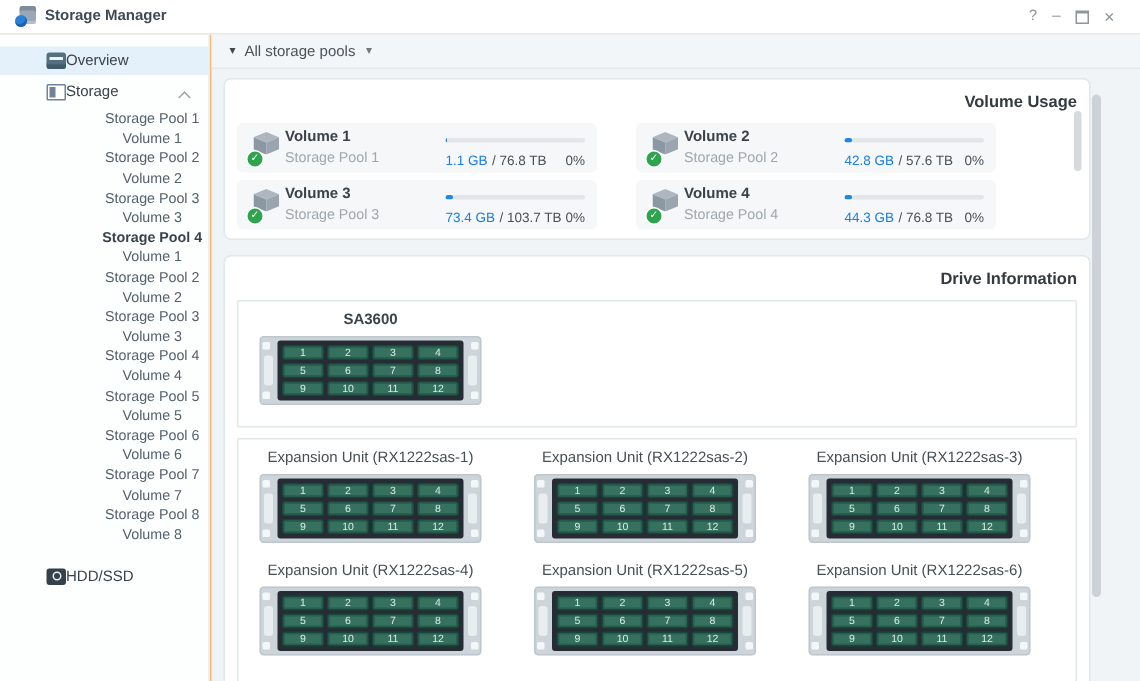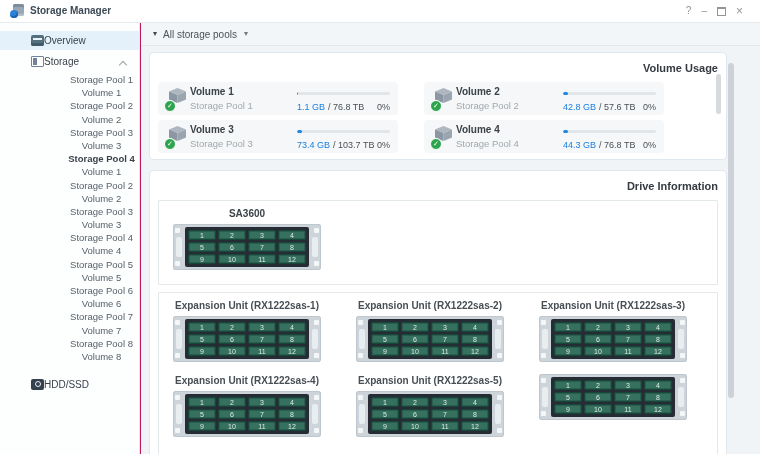--- a/index.html
+++ b/index.html
@@ -1,16 +1,16 @@
 <!DOCTYPE html>
 <html><head>
 <meta charset="utf-8">
 <style>
   html,body{margin:0;padding:0;background:#ffffff;}
-  .screen{position:relative;width:760px;height:454px;background:#be185d;overflow:hidden;
+  .screen{position:relative;width:760px;height:454px;background:#fdba74;overflow:hidden;
           font-family:"Liberation Sans","DejaVu Sans",sans-serif;-webkit-font-smoothing:antialiased;}
 
   
   .titlebar{position:absolute;top:0;left:0;right:0;height:22px;background:#fff;border-bottom:1px solid #e7ebee;z-index:5;}
   .app-icon{position:absolute;left:10px;top:4px;width:15px;height:14px;}
   .app-icon .disk-stack{position:absolute;left:3px;top:0;width:11px;height:12px;background:#9aa8b6;border-radius:2px;
         box-shadow:inset 0 3px 0 #7e8d9c, inset 0 -2px 0 #b3bfca;}
   .app-icon .ball{position:absolute;left:0;bottom:0;width:8px;height:8px;border-radius:50%;background:#2e7fd6;box-shadow:inset -1px -2px 0 #1e63b0;}
   .app-title{position:absolute;left:30px;top:5px;font-size:10px;font-weight:bold;color:#3e4a56;}
   .win-controls{position:absolute;right:17px;top:0;height:22px;display:flex;align-items:center;gap:10px;color:#8e959b;}
@@ -68,21 +68,21 @@
   .vline{margin-top:7px;display:flex;justify-content:space-between;font-size:9px;line-height:10px;white-space:nowrap;}
   .vused{color:#1a7fe0;}
   .vtotal{color:#4a5056;margin-left:3px;}
   .vpct{color:#4a5056;}
   .panel-vthumb{position:absolute;right:5px;top:21px;width:5px;height:40px;background:#d6dadd;border-radius:3px;cursor:pointer;}
 
   
   .drive-panel{margin-top:12px;height:300px;}
   .unit-box{border:1px solid #e3e8eb;border-radius:1px;margin-top:7px;padding:6px 14px 14px;box-sizing:border-box;}
   .unit-block{width:148px;display:flex;flex-direction:column;}
-  .unit-label{font-size:10px;color:#474e54;text-align:center;height:13px;line-height:13px;margin-bottom:4px;white-space:nowrap;font-weight:bold;}
+  .unit-label{font-size:10px;color:#474e54;text-align:center;height:13px;line-height:13px;margin-bottom:4px;white-space:nowrap;}
   .main-box .unit-label{font-weight:bold;color:#3c4247;}
   .exp-box{display:grid;grid-template-columns:repeat(3,148px);column-gap:35px;row-gap:12px;padding:6px 14px 18px;}
 
   .unit{position:relative;width:148px;height:46px;background:#cdd4da;border-radius:3px;box-shadow:inset 0 0 0 1px #bec7ce;}
   .screw{position:absolute;width:5px;height:5px;background:#f4f7f8;border-radius:1px;}
   .screw.tl{left:2px;top:4px;}  .screw.tr{right:2px;top:4px;}
   .screw.bl{left:2px;bottom:4px;} .screw.br{right:2px;bottom:4px;}
   .handle{position:absolute;width:6px;height:20px;background:#e8edf0;border-radius:2px;top:13px;}
   .handle.left{left:3px;} .handle.right{right:3px;}
   .bezel{position:absolute;left:12px;right:12px;top:3px;bottom:3px;background:#262c33;border-radius:2px;
@@ -422,20 +422,21 @@
                     <div class="bay">7</div>
                     <div class="bay">8</div>
                     <div class="bay">9</div>
                     <div class="bay">10</div>
                     <div class="bay">11</div>
                     <div class="bay">12</div>
                   </div>
                 </div>
               </div>
               <div class="unit-block">
+                <div class="unit-label">Expansion Unit (RX1222sas-6)</div>
                 <div class="unit">
                   <i class="screw tl"></i>
                   <i class="screw tr"></i>
                   <i class="screw bl"></i>
                   <i class="screw br"></i>
                   <i class="handle left"></i>
                   <i class="handle right"></i>
                   <div class="bezel">
                     <div class="bay">1</div>
                     <div class="bay">2</div>

